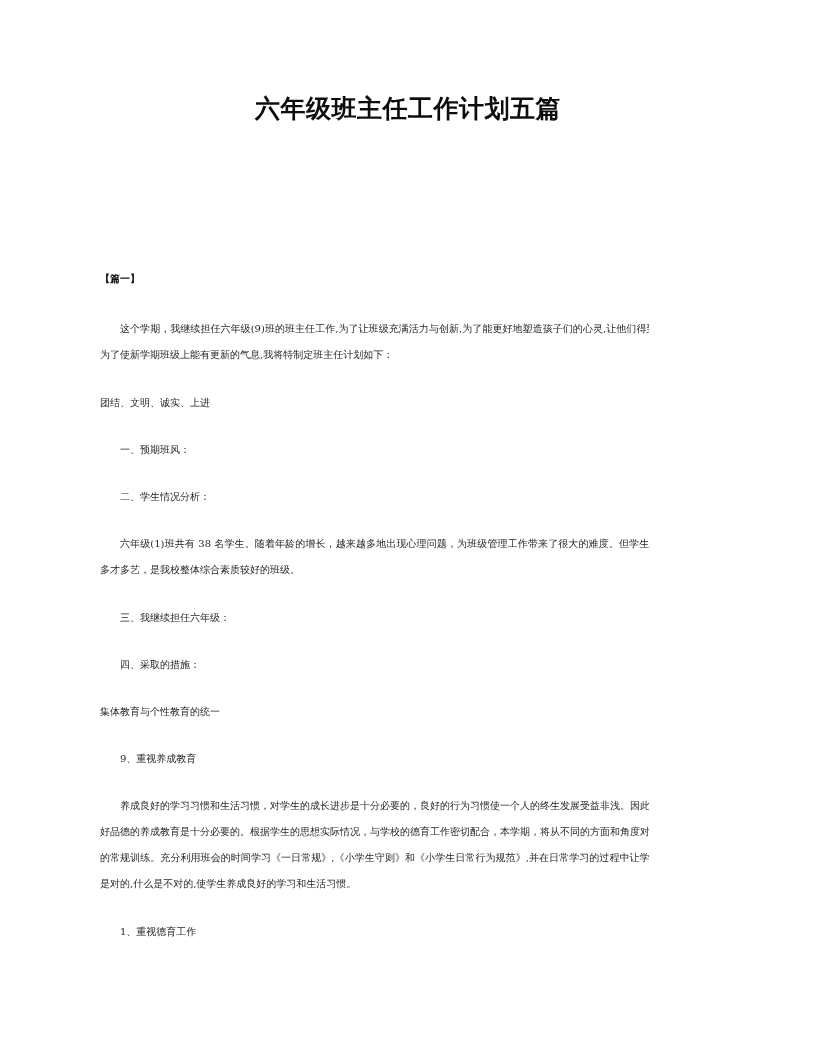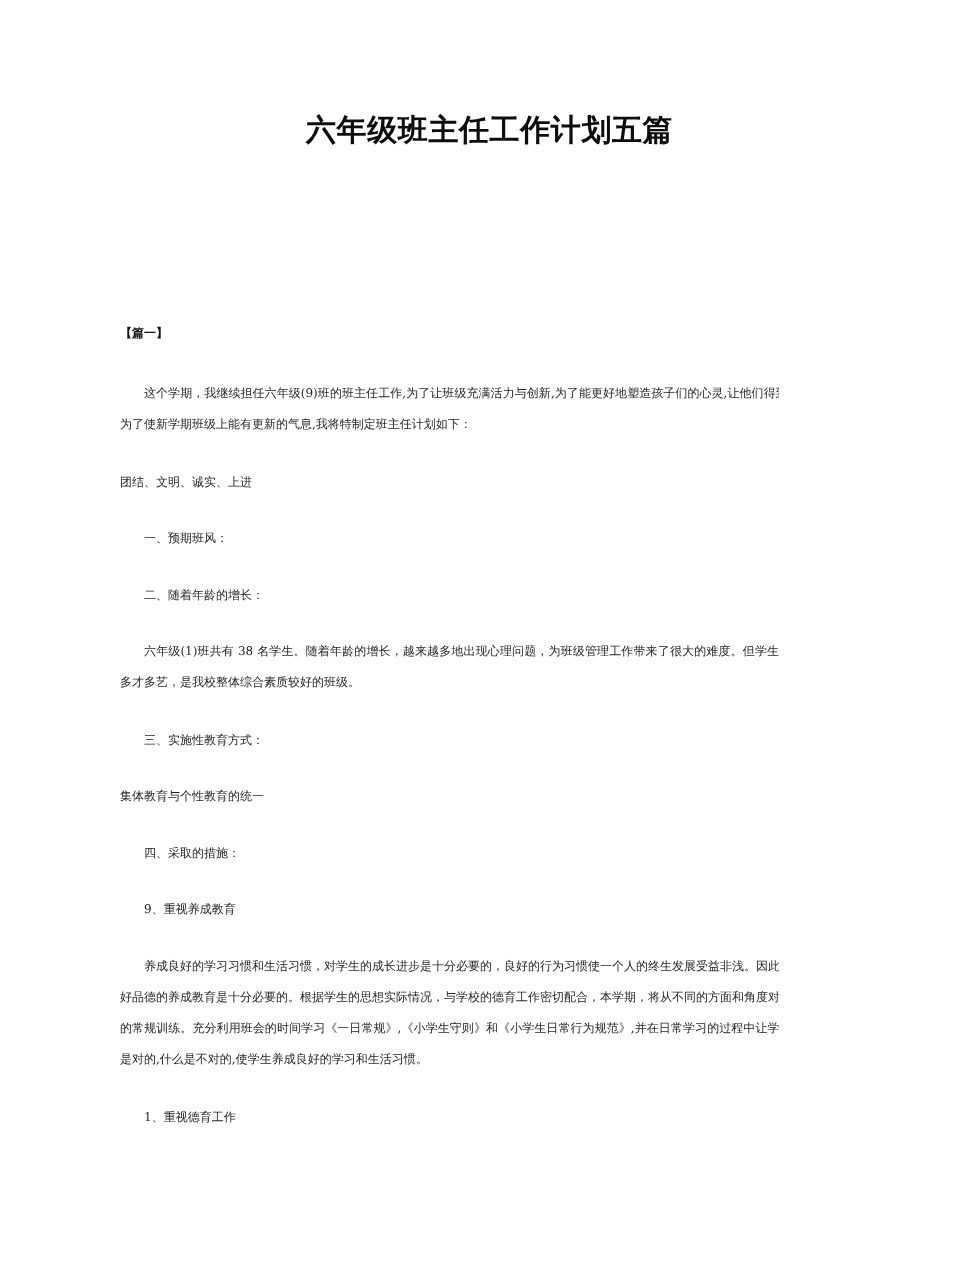--- a/index.html
+++ b/index.html
@@ -69,29 +69,29 @@
   <div class="body-area">
 
     <p class="blk sec-label">【篇一】</p>
 
     <p class="blk indent para">这个学期，我继续担任六年级(9)班的班主任工作,为了让班级充满活力与创新,为了能更好地塑造孩子们的心灵,让他们得到全面的发展,也为了使新学期班级上能有更新的气息,我将特制定班主任计划如下：</p>
 
     <p class="blk tight">团结、文明、诚实、上进</p>
 
     <p class="blk indent tight">一、预期班风：</p>
 
-    <p class="blk indent tight">二、随着年龄的增长：</p>
+    <p class="blk indent tight">二、学生情况分析：</p>
 
     <p class="blk indent para">六年级(1)班共有 38 名学生。随着年龄的增长，越来越多地出现心理问题，为班级管理工作带来了很大的难度。但学生又多聪明伶俐，多才多艺，是我校整体综合素质较好的班级。</p>
 
-    <p class="blk indent tight">三、实施性教育方式：</p>
+    <p class="blk indent tight">三、我继续担任六年级：</p>
+
+    <p class="blk indent tight">四、采取的措施：</p>
 
     <p class="blk tight">集体教育与个性教育的统一</p>
-
-    <p class="blk indent tight">四、采取的措施：</p>
 
     <p class="blk indent tight">9、重视养成教育</p>
 
     <p class="blk indent para">养成良好的学习习惯和生活习惯，对学生的成长进步是十分必要的，良好的行为习惯使一个人的终生发展受益非浅。因此，在班级进行良好品德的养成教育是十分必要的。根据学生的思想实际情况，与学校的德育工作密切配合，本学期，将从不同的方面和角度对学生进行规律性的常规训练。充分利用班会的时间学习《一日常规》,《小学生守则》和《小学生日常行为规范》,并在日常学习的过程中让学生知道什么行为是对的,什么是不对的,使学生养成良好的学习和生活习惯。</p>
 
     <p class="blk indent">1、重视德育工作</p>
 
   </div>
 </div>
 

